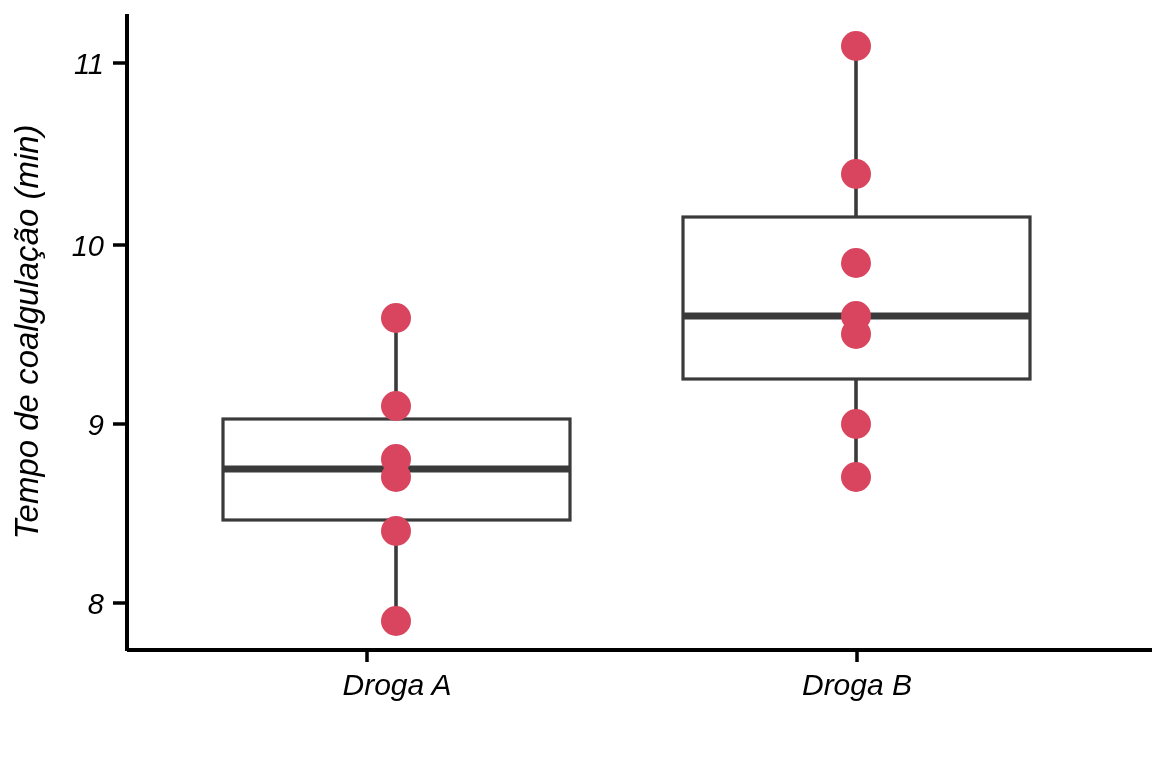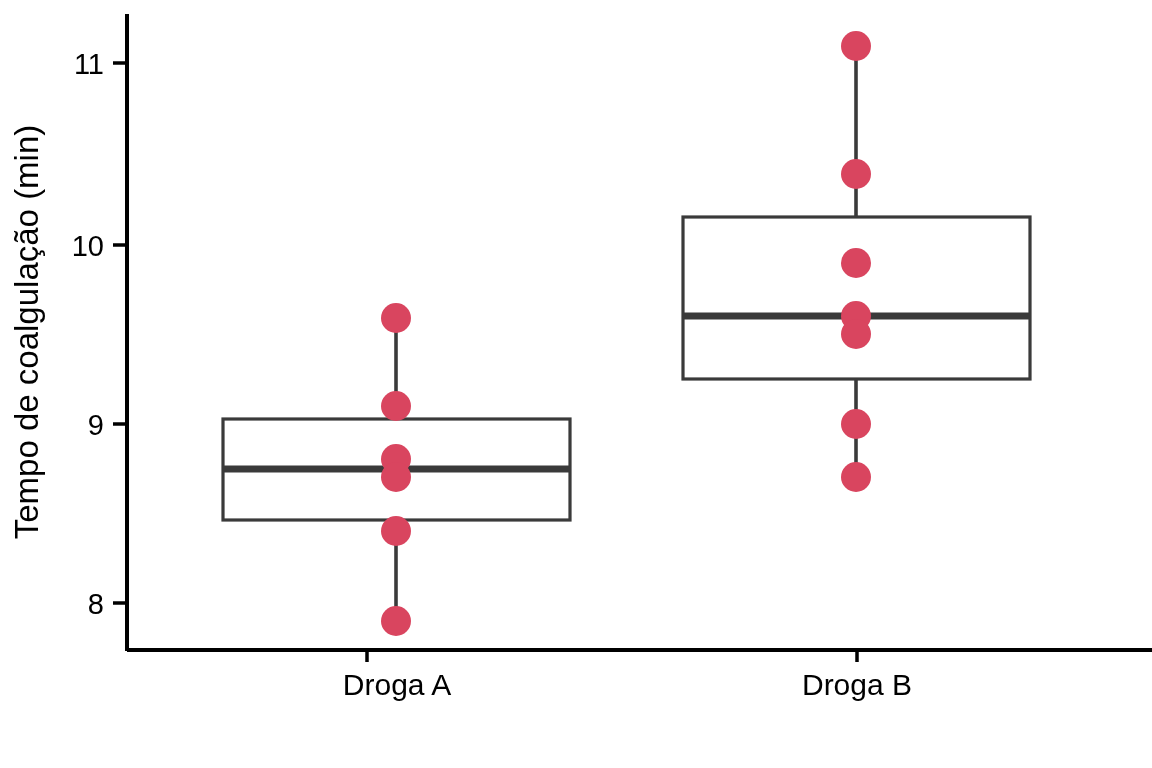--- a/index.html
+++ b/index.html
@@ -11,20 +11,21 @@
     width: 1152px;
     height: 768px;
     font-family: "Liberation Sans", sans-serif;
     overflow: hidden;
   }
   #figure {
     position: relative;
     width: 1152px;
     height: 768px;
     background: #ffffff;
+    font-style: italic;
   }
   svg { display: block; }
   .axis-line {
     stroke: #000000;
     stroke-width: 4;
     stroke-linecap: butt;
   }
   .tick-line {
     stroke: #000000;
     stroke-width: 3.5;

